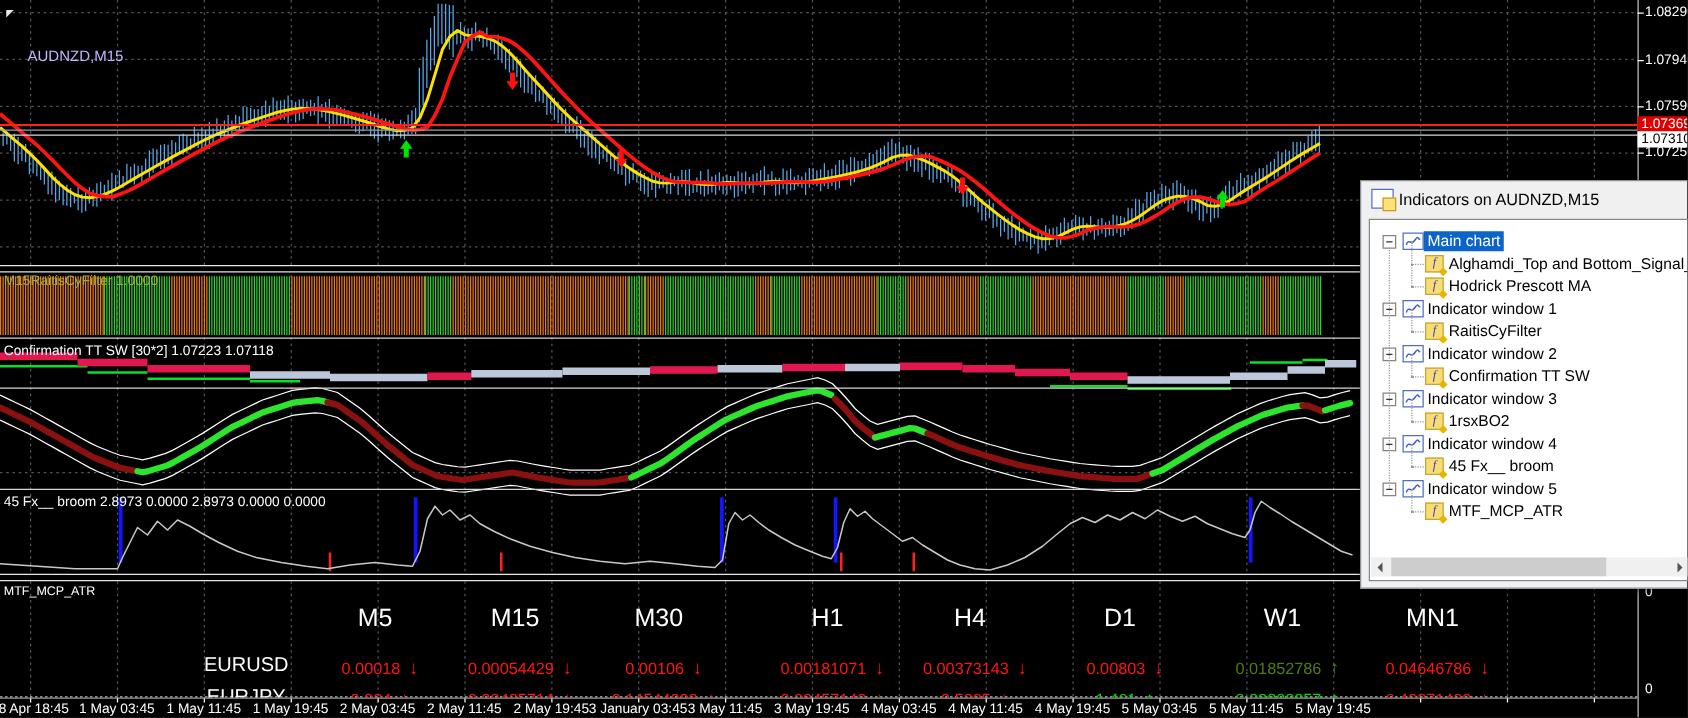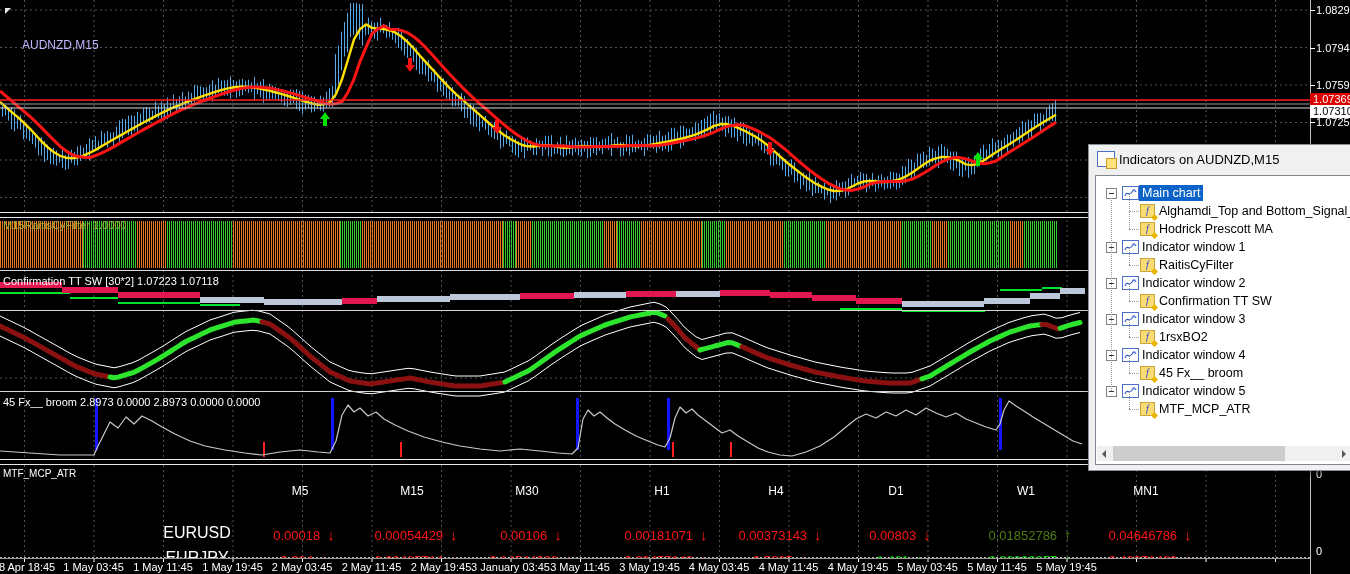--- a/index.html
+++ b/index.html
@@ -14,21 +14,21 @@
   #symbol-caret{position:absolute;left:5px;top:8px;width:0;height:0;z-index:5;
      border-left:6px solid #e8e8e8;border-bottom:6px solid transparent;}
   .scale-label{position:absolute;left:1316px;color:#fff;font-size:11px;z-index:5;}
   .badge{position:absolute;left:1310px;width:40px;height:13px;line-height:13px;
      font-size:11px;z-index:6;padding-left:3px;}
   #ask-badge{background:#dd0000;color:#fff;}
   #bid-badge{background:#fff;color:#000;}
   #time-axis{position:absolute;left:0;top:560px;width:1350px;height:14px;z-index:5;}
   .t-label{position:absolute;top:1px;color:#fff;font-size:11px;white-space:nowrap;transform:translateX(-50%);}
   #mtf-clip{position:absolute;left:0;top:464px;width:1310px;height:94px;overflow:hidden;z-index:5;}
-  .mtf-h{position:absolute;color:#fff;font-size:12px;transform:translateX(-50%);white-space:nowrap;}
+  .mtf-h{position:absolute;color:#fff;font-size:20px;transform:translateX(-50%);white-space:nowrap;}
   .mtf-sym{position:absolute;color:#fff;font-size:16px;transform:translateX(-50%);white-space:nowrap;}
   .mtf-v{position:absolute;font-size:13px;transform:translateX(-50%);white-space:nowrap;}
   .mtf-v b{font-size:15px;margin-left:7px;}
   
   #dialog{position:absolute;left:1088px;top:144px;width:268px;height:325px;background:#f0f0f0;
      border:1px solid #8a9097;box-shadow:2px 2px 6px rgba(0,0,0,.6);z-index:10;}
   #dlg-title{position:absolute;left:30px;top:7px;font-size:13px;color:#000;white-space:nowrap;}
   #dlg-icon{position:absolute;left:8px;top:6px;width:16px;height:14px;background:#fff;border:1px solid #4d6fc4;}
   #dlg-icon .fxmini{position:absolute;right:-3px;bottom:-3px;width:9px;height:9px;background:#ffe27a;
      border:1px solid #c89b28;font-size:8px;line-height:8px;text-align:center;color:#2244cc;font-style:italic;}

